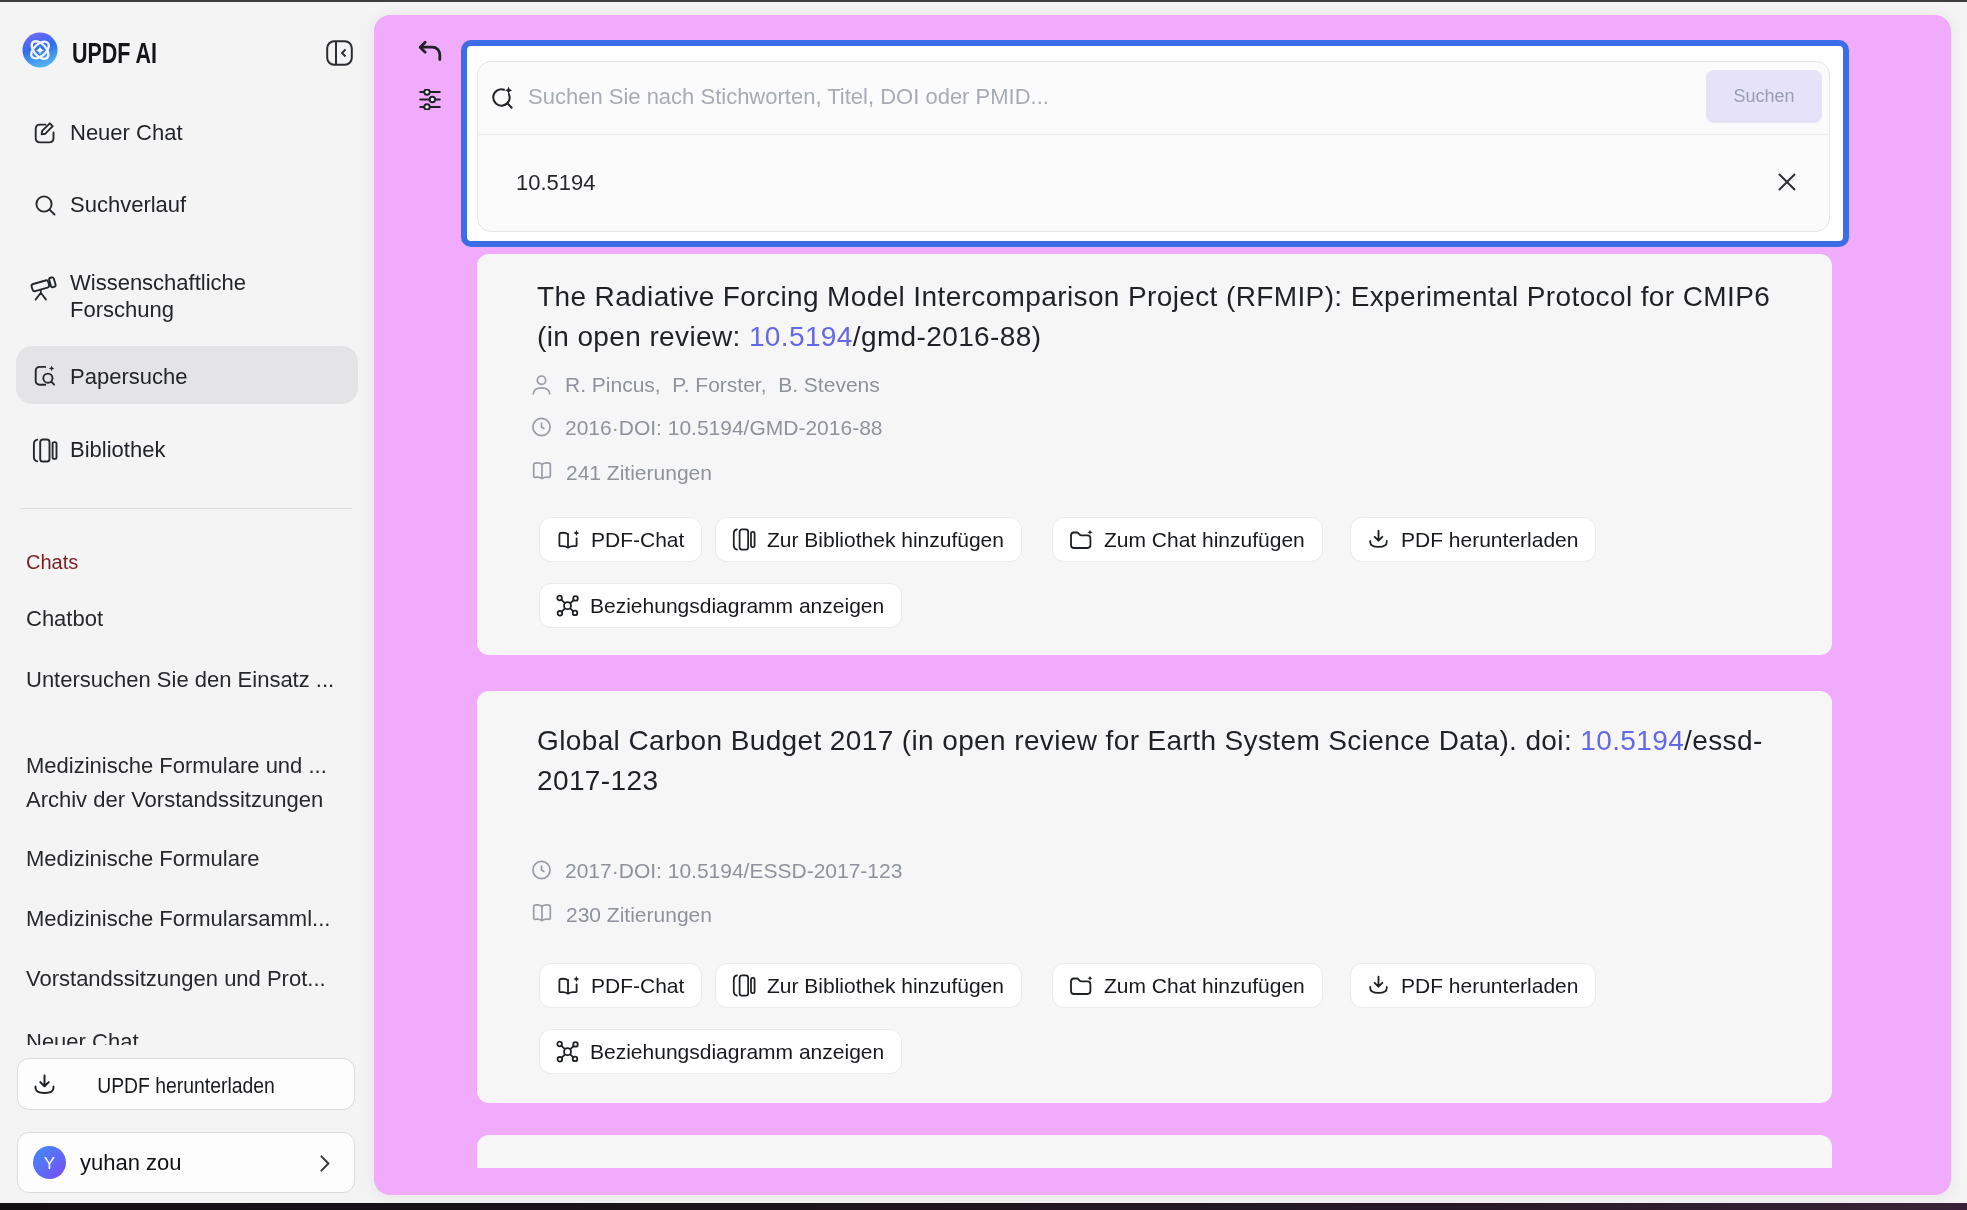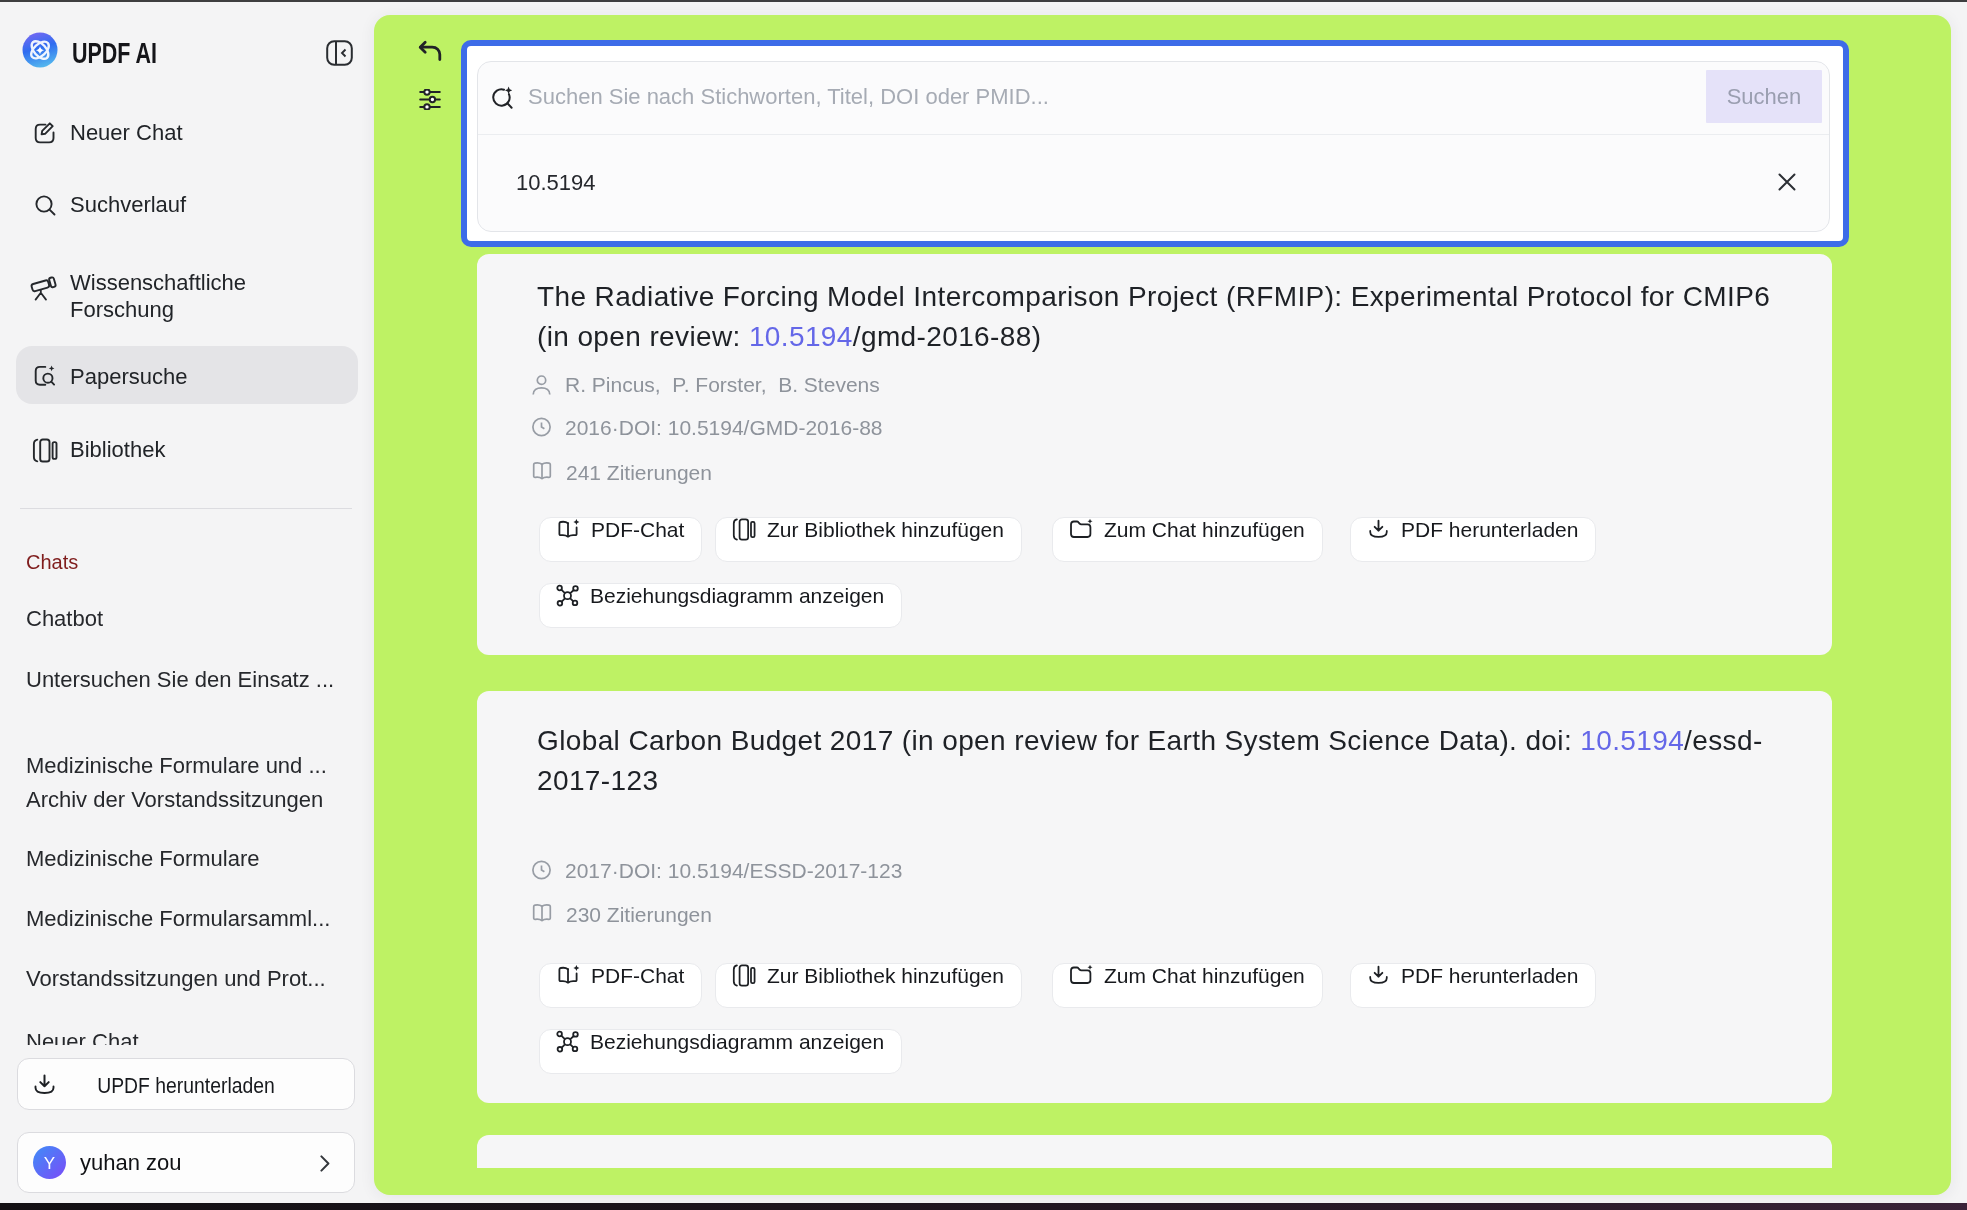--- a/index.html
+++ b/index.html
@@ -17,46 +17,46 @@
   .navitem { position:absolute; left:33px; color:#212428; font-size:22px; }
   .nav-ic { position:absolute; left:0; top:0; }
   .pill { position:absolute; left:16px; top:346px; width:342px; height:58px; background:#e4e4e7; border-radius:16px; }
   .chats-label { position:absolute; left:26px; top:551px; font-size:20px; color:#7f1d1d; }
   .chatitem { position:absolute; left:26px; font-size:22px; color:#26282c; white-space:nowrap; }
   .dlbtn { position:absolute; left:17px; top:1058px; width:338px; height:52px; background:#fdfdfd;
            border:1px solid #dbdbdf; border-radius:12px; }
   .usercard { position:absolute; left:17px; top:1132px; width:338px; height:61px; background:#fdfdfd;
               border:1px solid #dbdbdf; border-radius:12px; }
   
-  .main { position:absolute; left:374px; top:15px; width:1577px; height:1180px; background:#bef264;
+  .main { position:absolute; left:374px; top:15px; width:1577px; height:1180px; background:#f0abfc;
           border-radius:16px; box-shadow:0 2px 16px rgba(40,40,60,0.07); overflow:hidden; }
   
   .backarrow { position:absolute; left:44px; top:25px; width:25px; height:22px; }
   .filter { position:absolute; left:45px; top:74px; width:22px; height:21px; }
   .bluebox { position:absolute; left:87px; top:25px; width:1388px; height:207px;
              border:6px solid #3d6ce8; border-radius:10px; background:#fff; }
   .inner { position:absolute; left:10px; top:15px; width:1353px; height:171px; background:#fbfbfc;
            border:1px solid #e3e5e9; border-radius:14px; }
   .srow { position:absolute; left:0; top:0; width:100%; height:72px; }
   .searchic { position:absolute; left:13px; top:24px; width:24px; height:24px; }
   .placeholder { position:absolute; left:50px; top:22px; font-size:22px; color:#a6abb4; }
   .suchenbtn { position:absolute; right:7px; top:8px; width:116px; height:53px; background:#e5e2f9;
-               border-radius:1px; color:#9a9eb0; font-size:22px; display:flex; align-items:center; justify-content:center; }
+               border-radius:8px; color:#9a9eb0; font-size:18px; display:flex; align-items:center; justify-content:center; }
   .divline { position:absolute; left:0; top:72px; width:100%; height:1px; background:#ebedf0; }
   .qrow { position:absolute; left:0; top:73px; width:100%; height:98px; }
   .qtext { position:absolute; left:38px; top:35px; font-size:22px; color:#26282d; }
   .xic { position:absolute; right:33px; top:38px; width:18px; height:18px; }
   
   .card { position:absolute; left:103px; width:1355px; background:#f6f6f7; border-radius:12px; }
   .title { position:absolute; left:60px; font-size:28px; letter-spacing:0.38px; line-height:40px; color:#1e2126; white-space:nowrap; }
   .blue { color:#6467e8; }
   .metarow { position:absolute; left:54px; height:24px; display:flex; color:#8e939b; font-size:21px; }
   .metarow svg { margin-right:13px; flex:none; }
   .btn { position:absolute; height:45px; background:#fff; border:1px solid #e9eaed; border-radius:12px;
-         display:flex; color:#17191d; font-size:21px; white-space:nowrap; }
+         display:flex; align-items:center; color:#17191d; font-size:21px; white-space:nowrap; }
   .btn svg { margin-left:16px; margin-right:11px; flex:none; }
   .btn span { margin-right:17px; }
   .pluschip { display:inline-block; width:21px; height:21px; background:#dbdcdf; border-radius:4px; position:relative;
               vertical-align:-3px; margin:0 6px 0 2px; }
   .pluschip:before { content:""; position:absolute; left:4.5px; top:9.5px; width:12px; height:2px; background:#3f434a; }
   .pluschip:after { content:""; position:absolute; left:9.5px; top:4.5px; width:2px; height:12px; background:#3f434a; }
 </style>
 </head>
 <body>
 <div class="topline"></div>

